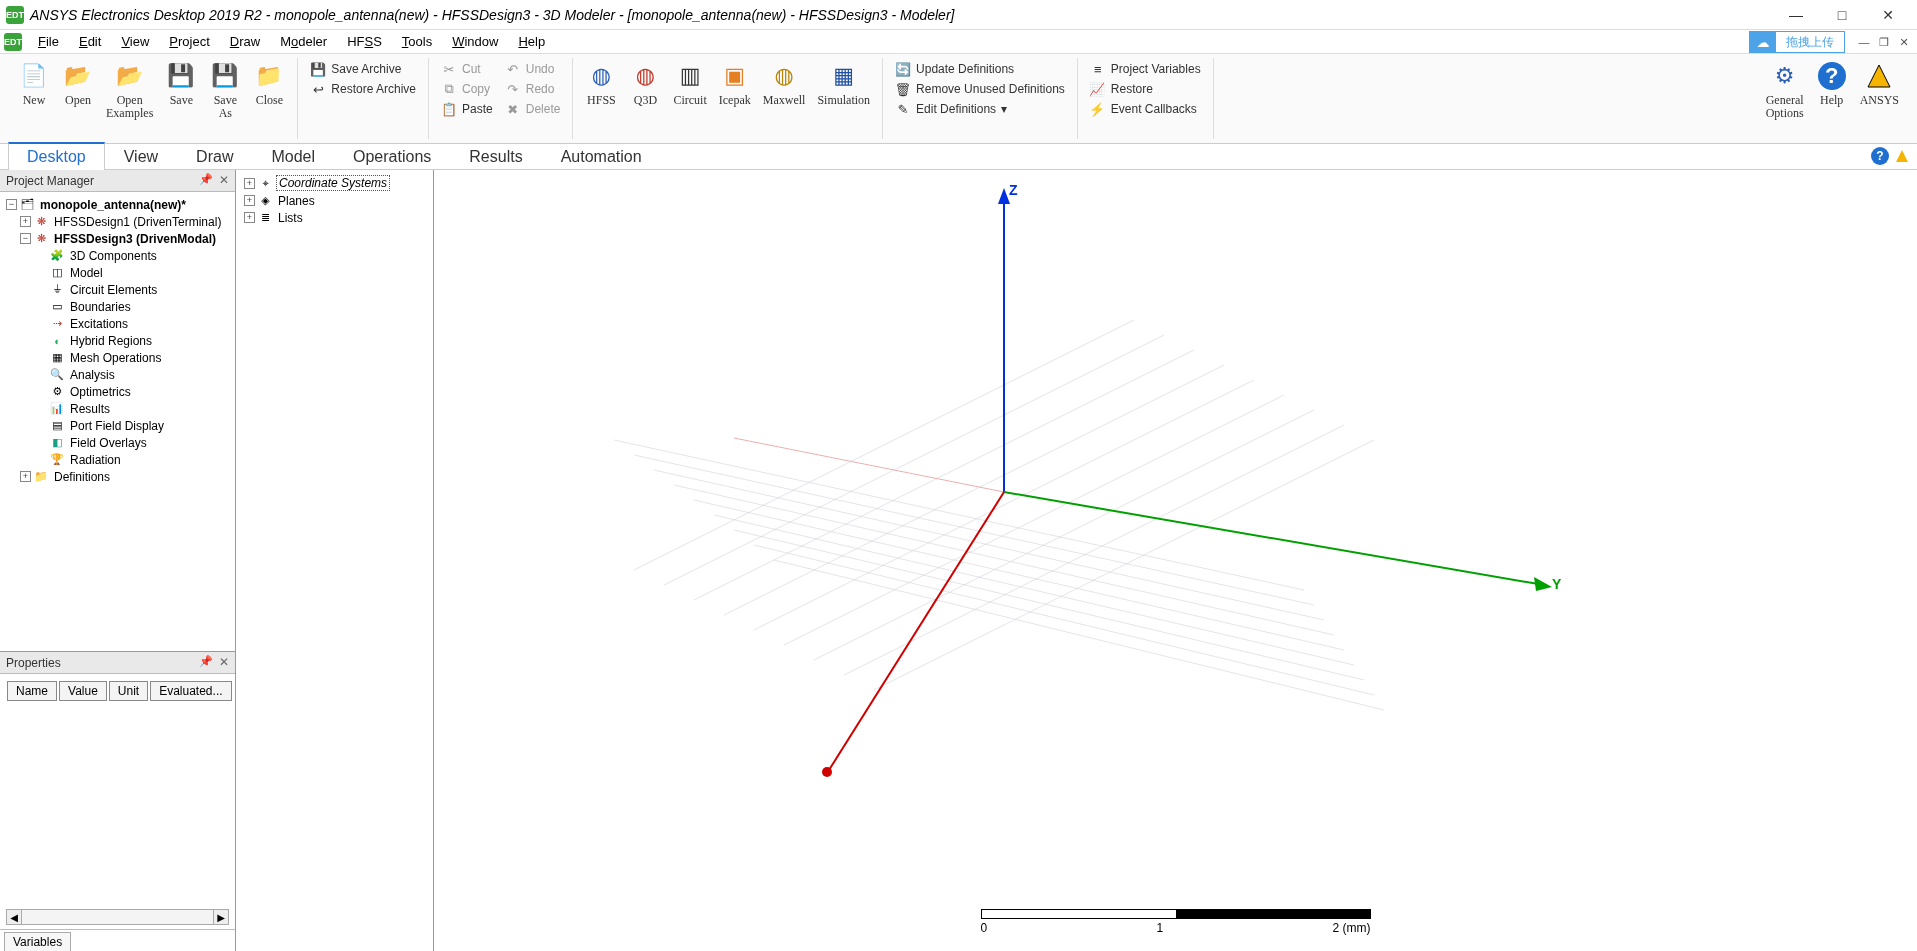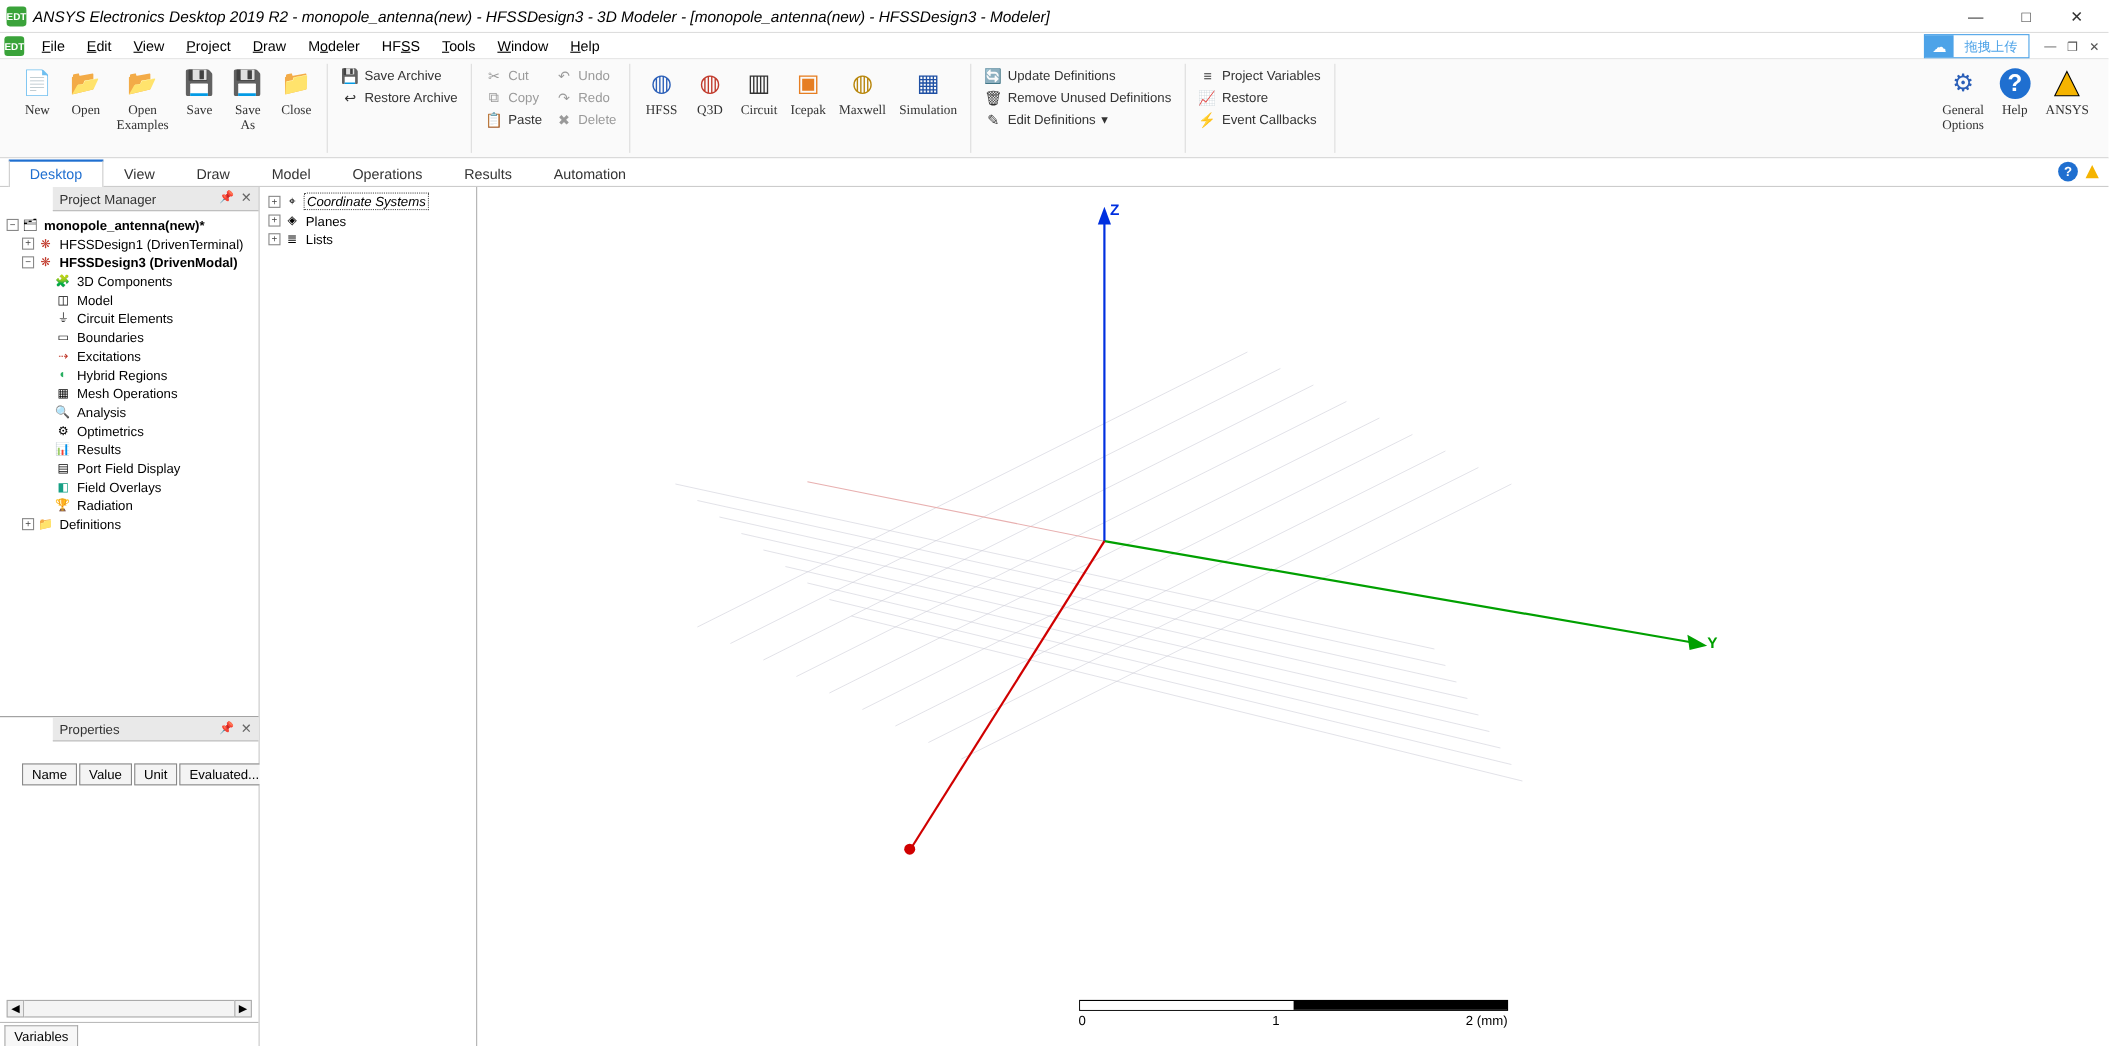--- a/index.html
+++ b/index.html
@@ -30,50 +30,50 @@
 .bigbtn .bicon { width:32px; height:32px; display:flex; align-items:center; justify-content:center; font-size:22px;}
 .bigbtn .blabel { line-height:1.1;font-family:Liberation Serif, serif; }
 .smallbtn-col { display:flex; flex-direction:column; gap:2px; padding:2px 4px; justify-content:flex-start;}
 .smallbtn { display:flex; align-items:center; gap:5px; font-size:12px; color:#333; padding:1px 2px; white-space:nowrap;}
 .smallbtn .sicon { width:16px; height:16px; display:inline-flex; align-items:center; justify-content:center; font-size:13px;}
 .smallbtn.disabled { color:#9a9a9a; }
 .ansys-logo { width:32px;height:32px; display:flex;align-items:center;justify-content:center;}
 
 
 .tabstrip { height:26px; border-bottom:1px solid #ccc; display:flex; align-items:flex-end; padding:0 8px; gap:0; background:#fff; position:relative;}
-.tabstrip .tab { padding:4px 18px; font-size:13px; color:#333; border:1px solid transparent; border-bottom:none; position:relative; top:1px;}
+.tabstrip .tab { padding:4px 18px; font-size:16px; color:#333; border:1px solid transparent; border-bottom:none; position:relative; top:1px;}
 .tabstrip .tab.active { color:#1f6fd0; border-color:#ccc; background:#fff; border-top:2px solid #1f6fd0;}
 .tabstrip .right-icons{position:absolute;right:6px;top:3px;display:flex;gap:4px;align-items:center;}
 .help-circle{width:18px;height:18px;border-radius:50%;background:#1f6fd0;color:#fff;display:flex;align-items:center;justify-content:center;font-size:12px;font-weight:bold;}
 .ansys-a{width:18px;height:18px;display:flex;align-items:center;justify-content:center;}
 
 
 .workarea { display:flex; height: calc(951px - 30px - 24px - 90px - 26px); }
 .leftcol { width:236px; display:flex; flex-direction:column; border-right:1px solid #999;}
 .midcol { width:198px; border-right:1px solid #999; background:#fff; padding:2px;}
 .viewport { flex:1; background:#fff; position:relative;}
 
 
-.panel-hdr { background:#e9e9e9; border-bottom:1px solid #bbb; height:22px; display:flex; align-items:center; padding:0 6px; font-size:12px; color:#333; position:relative;margin-left:48px;}
+.panel-hdr { background:#e9e9e9; border-bottom:1px solid #bbb; height:22px; display:flex; align-items:center; padding:0 6px; font-size:12px; color:#333; position:relative;}
 .panel-hdr .pin { position:absolute; right:22px; top:3px; font-size:11px; color:#666;}
 .panel-hdr .x { position:absolute; right:6px; top:3px; font-size:12px; color:#666;}
 
 
 .projtree { flex:1; overflow:auto; background:#fff; padding:4px 2px; font-size:12px;}
 .node { display:flex; align-items:center; gap:3px; padding:1px 0 1px 4px; white-space:nowrap;}
 .node .tw { width:11px; height:11px; border:1px solid #888; display:inline-flex; align-items:center; justify-content:center; font-size:9px; line-height:1; color:#444; background:#fff;}
 .node .tw.blank{border:none;}
 .node .nicon { width:15px; height:15px; display:inline-flex; align-items:center; justify-content:center; font-size:11px;}
 .node .nlabel { padding:0 2px; }
 .node.bold .nlabel { font-weight:bold; }
 .indent1{padding-left:18px;} .indent2{padding-left:34px;}
 
 
 .proppanel { height:300px; border-top:1px solid #999; display:flex; flex-direction:column; background:#fff;}
-.prop-table { margin:18px; }
+.prop-table { margin:5px; }
 .prop-table th { border:1px solid #888; background:#f4f4f4; padding:2px 8px; font-weight:normal; font-size:12px;}
 .prop-scroll { flex:1; position:relative;}
 .prop-scrollbar { position:absolute; bottom:4px; left:6px; right:6px; height:16px; display:flex; align-items:center;}
 .prop-scrollbar .arrow{width:16px;height:16px;border:1px solid #aaa;background:#eee;display:flex;align-items:center;justify-content:center;font-size:10px;}
 .prop-scrollbar .track{flex:1;height:16px;border-top:1px solid #aaa;border-bottom:1px solid #aaa;background:#f4f4f4;}
 .vartab { height:22px; border-top:1px solid #bbb; display:flex; align-items:flex-end; padding-left:4px;}
 .vartab .vt { border:1px solid #aaa; border-bottom:none; padding:2px 8px; font-size:12px; background:#f7f7f7;}
 
 
 .midtree { font-size:12px; padding:2px;}

